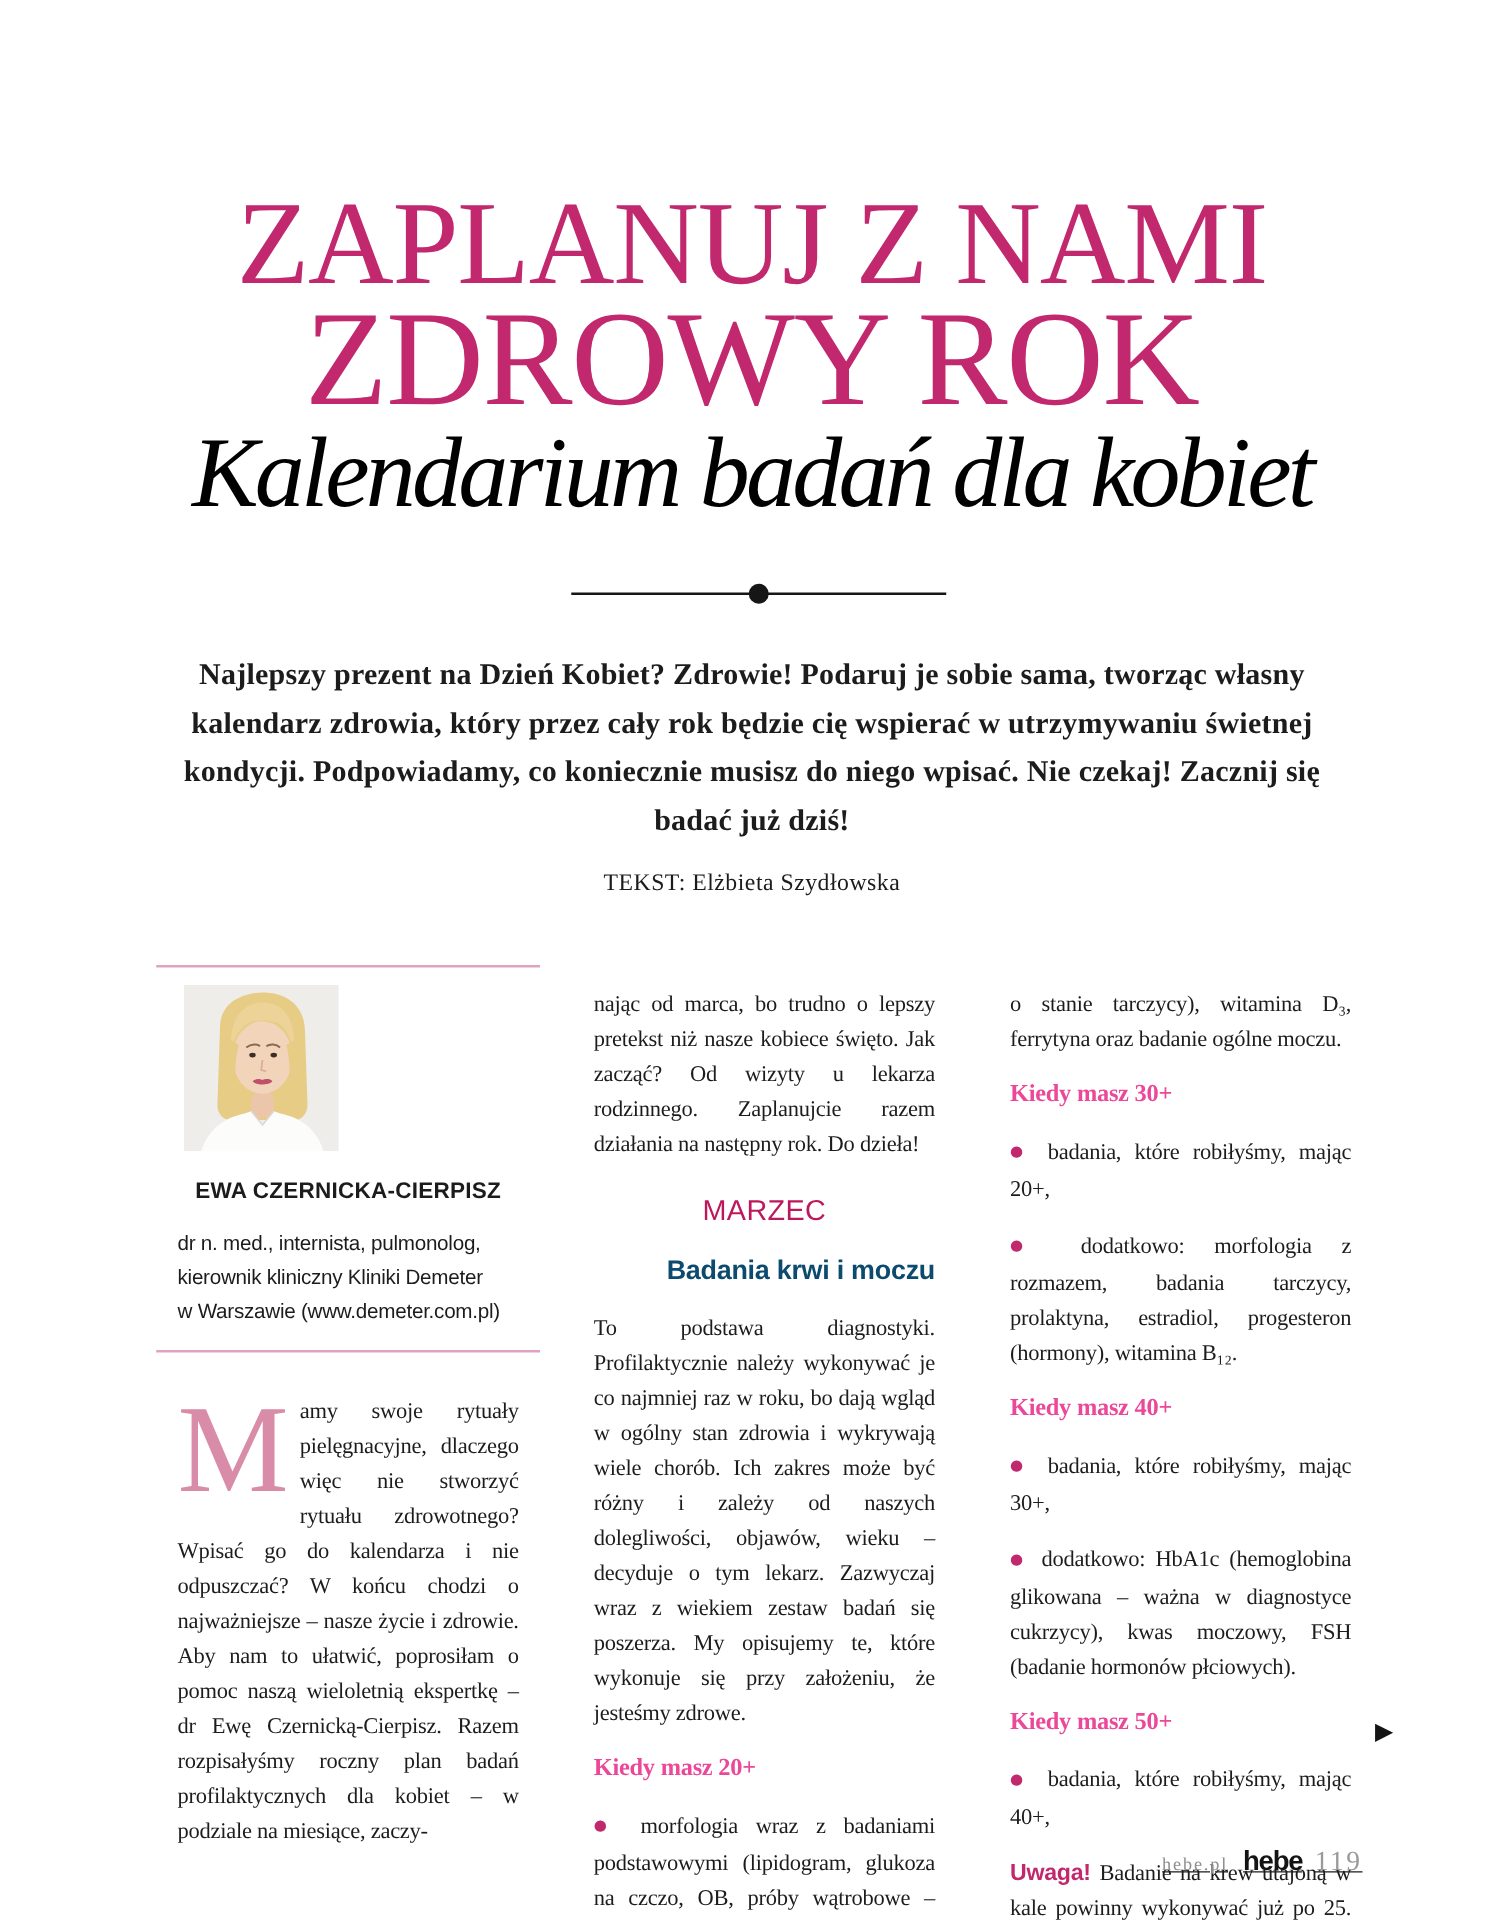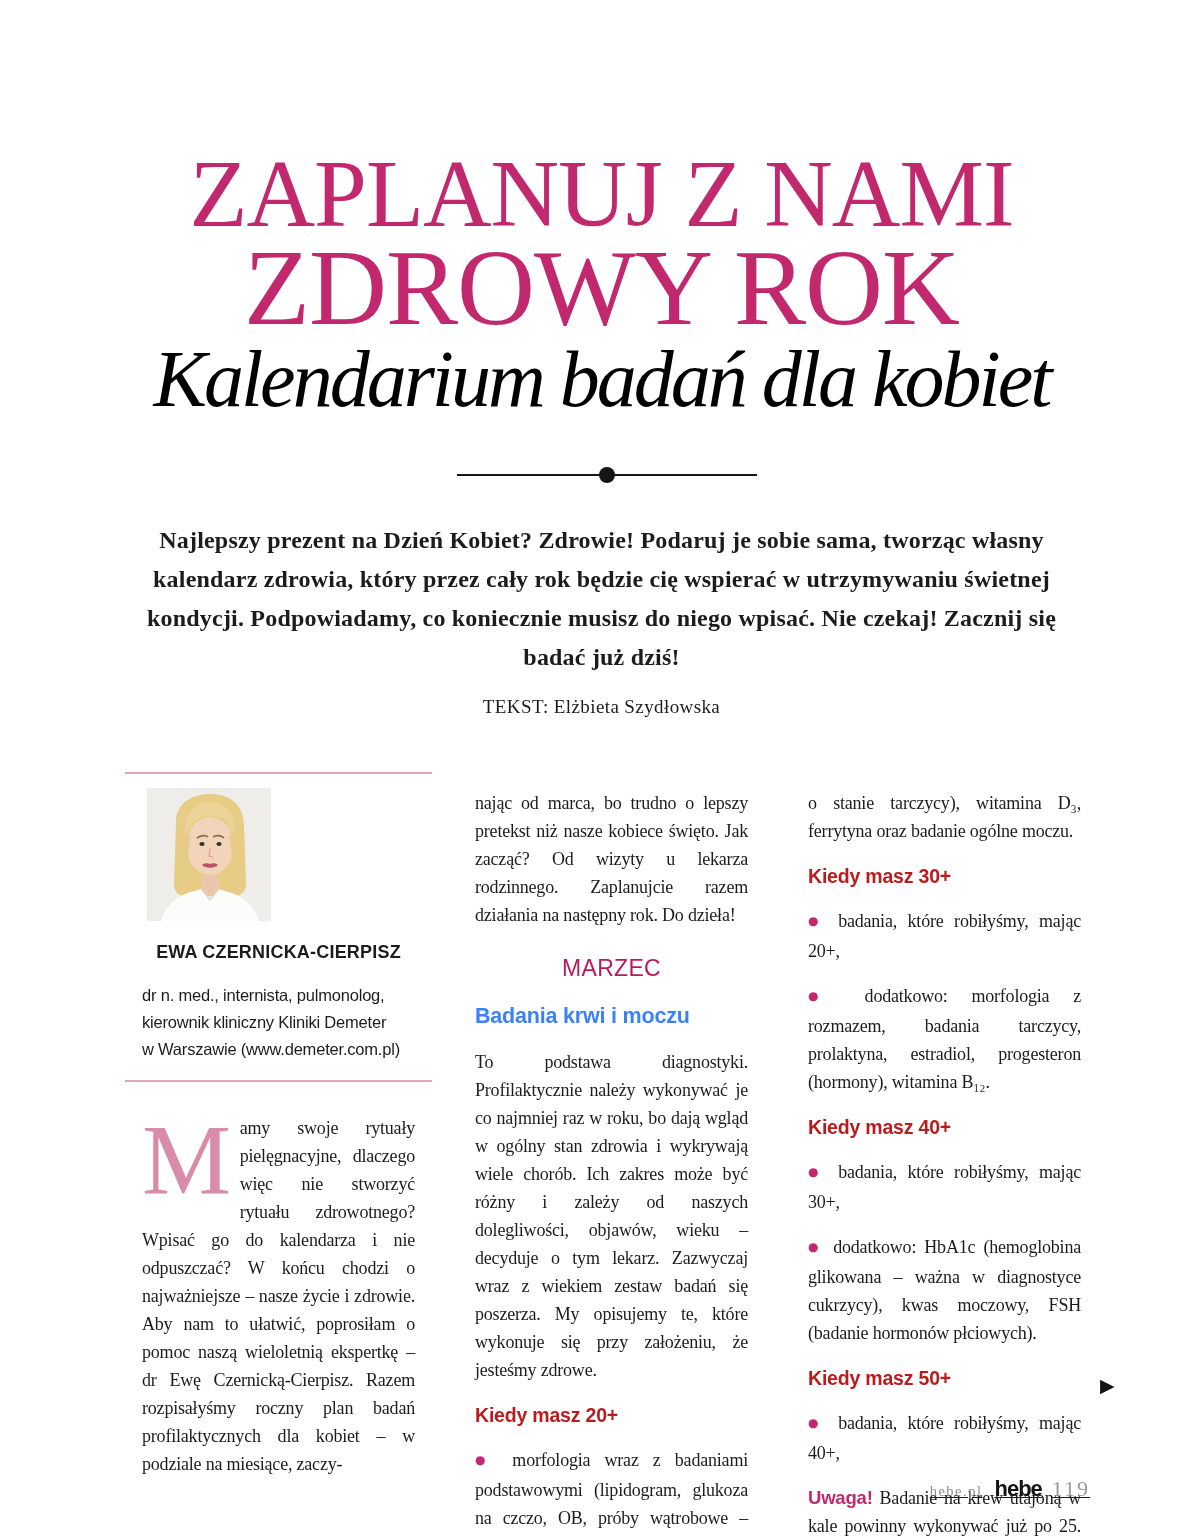--- a/index.html
+++ b/index.html
@@ -68,26 +68,26 @@
     float:left; font-size:100px; line-height:80px; color:#d98ca8;
     margin:6px 9px 0 0; font-family:"Liberation Serif", serif;
   }
 
   .month-h {
     font-family:"Liberation Sans", sans-serif; font-weight:normal; color:#be185d;
     font-size:23px; line-height:31px; text-align:center; letter-spacing:0.3px;
     margin-top:24px !important;
   }
   .section-h {
-    font-family:"Liberation Sans", sans-serif; font-weight:bold; color:#3b82f6;
-    font-size:21.5px; line-height:30px; text-align:left; letter-spacing:-0.2px;
+    font-family:"Liberation Sans", sans-serif; font-weight:bold; color:#0c4a6e;
+    font-size:21.5px; line-height:30px; text-align:right; letter-spacing:-0.2px;
     margin-bottom:5px !important;
   }
   .age-h {
-    font-family:Liberation Sans, sans-serif; font-weight:bold; color:#b91c1c;
+    font-family:Liberation Serif, serif; font-weight:bold; color:#ec4899;
     font-size:19.5px; line-height:28px; text-align:left; letter-spacing:-0.2px;
   }
   .blt {
     color:#c2286e; font-size:12px; position:relative; top:-2px; margin-right:3px;
     font-family:"DejaVu Sans", sans-serif;
   }
   .notice-label {
     font-family:"Liberation Sans", sans-serif; font-weight:bold; color:#c2286e;
     font-size:18.5px; letter-spacing:-0.2px;
   }

